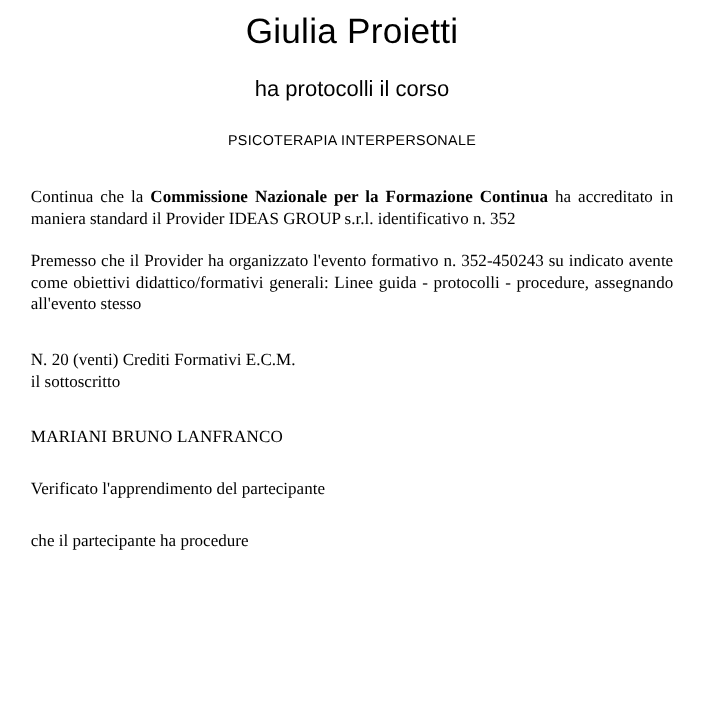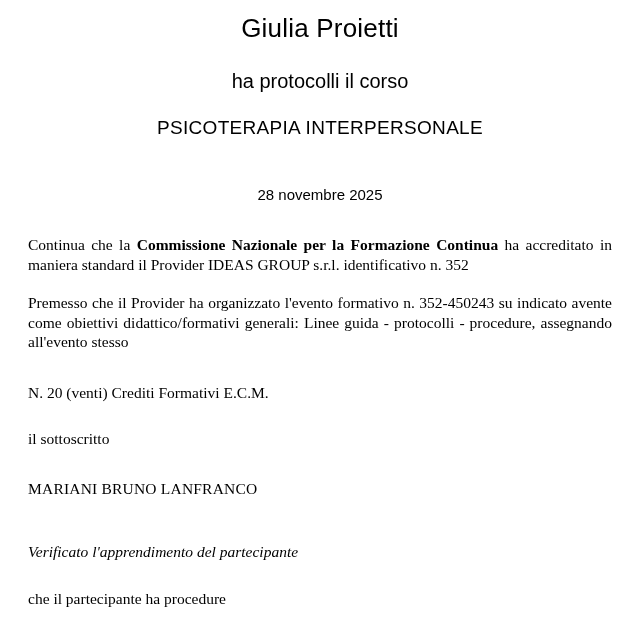--- a/index.html
+++ b/index.html
@@ -24,36 +24,36 @@
     padding: 0 28px;
   }
 
   
   .sans {
     font-family: "Liberation Sans", "DejaVu Sans", sans-serif;
     text-align: center;
   }
 
   .name {
-    font-size: 26px;
+    font-size: 32px;
     line-height: 40px;
     font-weight: 400;
     margin: 8px 0 0 0;
     letter-spacing: 0.2px;
   }
 
   .subtitle {
     font-size: 20px;
     line-height: 26px;
     font-weight: 400;
     margin: 20px 0 0 0;
   }
 
   .course {
-    font-size: 19px;
+    font-size: 13px;
     line-height: 24px;
     font-weight: 400;
     margin: 22px 0 0 0;
     letter-spacing: 0.3px;
     text-align: center;
   }
 
   .date {
     font-size: 15px;
     line-height: 20px;
@@ -74,38 +74,37 @@
 
   .bold { font-weight: 700; }
 
   .centered {
     font-size: 15.5px;
     line-height: 20px;
     margin: 0;
   }
 
   .c-credits   { margin-top: 31px; }
-  .c-sotto     { margin-top: 26px; }
+  .c-sotto     { }
   .c-mariani   { margin-top: 30px; letter-spacing: 0.2px; }
-  .c-verif     { margin-top: 43px; font-style: italic; }
+  .c-verif     { margin-top: 27px; }
   .c-certifica { margin-top: 28px; font-weight: 700; letter-spacing: 0.6px; }
   .c-conseg    { margin-top: 27px; }
 </style>
 </head>
 <body>
 
 <div class="page">
 
   <div class="sans name">Giulia Proietti</div>
 
   <div class="sans subtitle">ha protocolli il corso</div>
 
   <div class="sans course">PSICOTERAPIA INTERPERSONALE</div>
 
-  <div class="sans date">28 novembre 2025</div>
 
   <p class="para para-1"><span>Continua che la </span><span class="bold">Commissione Nazionale per la Formazione Continua</span><span>  ha accreditato in maniera standard il Provider IDEAS GROUP s.r.l. identificativo n. 352</span></p>
 
   <p class="para para-2">Premesso che il Provider ha organizzato l'evento formativo n. 352-450243 su indicato avente come obiettivi didattico/formativi generali: Linee guida - protocolli - procedure, assegnando all'evento stesso</p>
 
   <p class="centered c-credits">N. 20 (venti) Crediti Formativi E.C.M.</p>
 
   <p class="centered c-sotto">il sottoscritto</p>
 
   <p class="centered c-mariani">MARIANI BRUNO LANFRANCO</p>

